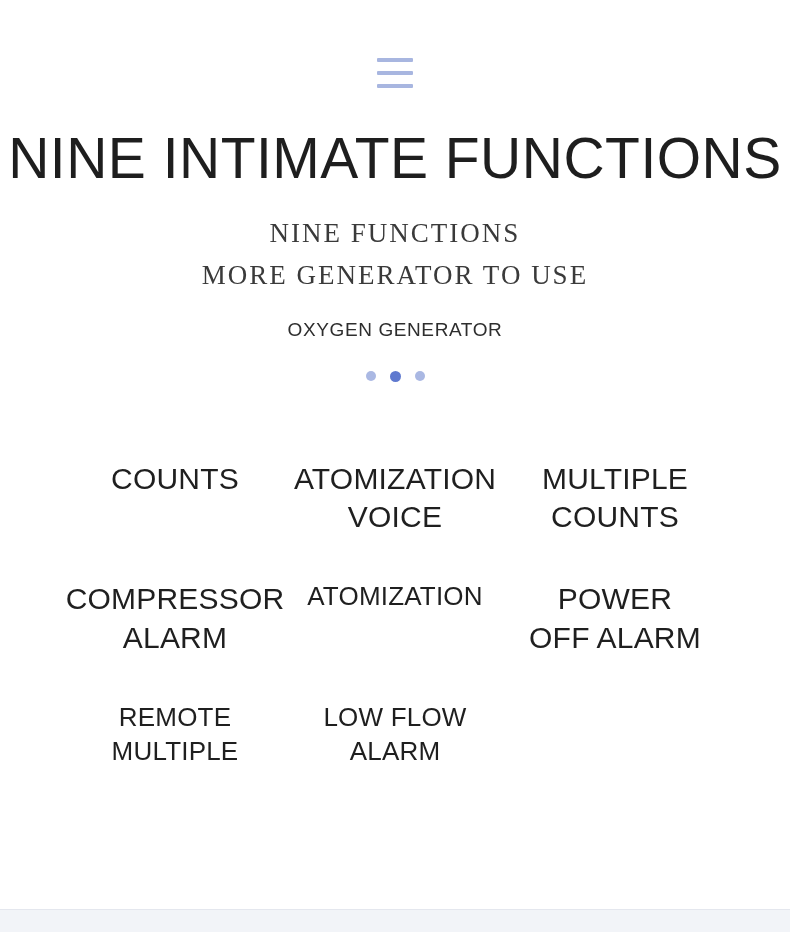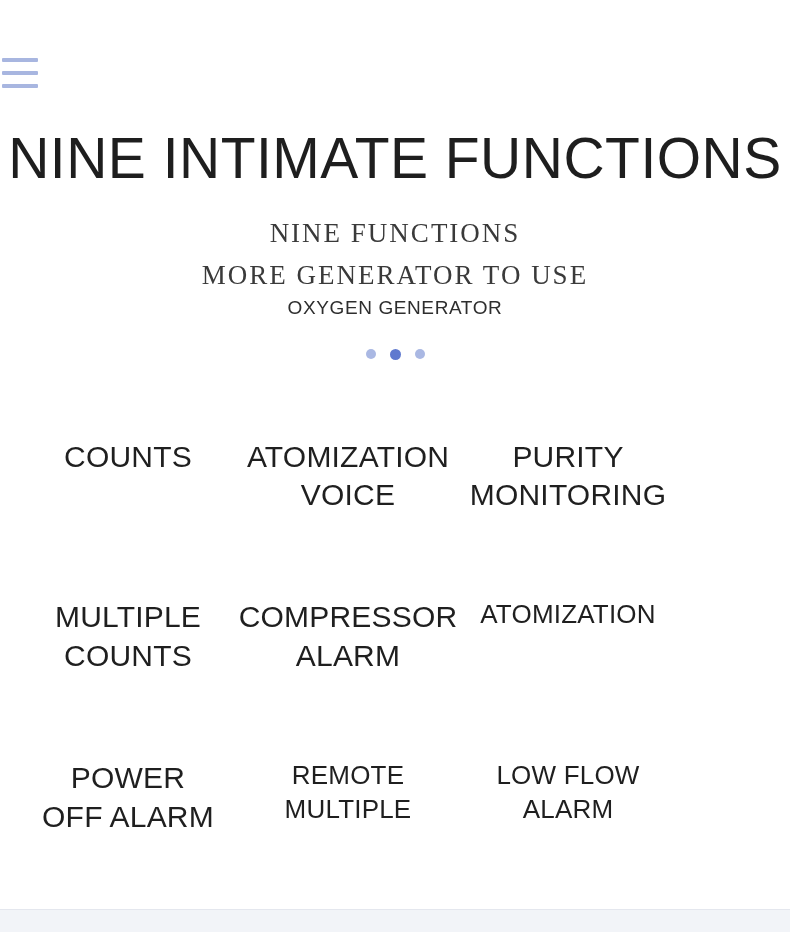--- a/index.html
+++ b/index.html
@@ -15,20 +15,21 @@
     overflow: hidden;
     position: relative;
   }
 
   .page {
     width: 790px;
     height: 932px;
     position: relative;
     display: flex;
     flex-direction: column;
+    align-items: center;
     box-sizing: border-box;
   }
 
   
   .menu-icon {
     margin-top: 58px;
     width: 40px;
     height: 30px;
     display: flex;
     flex-direction: column;
@@ -60,20 +61,21 @@
     text-align: center;
     font-family: "Liberation Serif", serif;
     color: #3a3a3a;
     font-size: 27px;
     line-height: 1.55;
     letter-spacing: 2px;
   }
   .subhead div { white-space: nowrap; }
 
   .product-label {
+    margin-top: 22px;
     font-size: 19px;
     letter-spacing: 0.6px;
     color: #2e2e2e;
     font-family: "Liberation Sans", sans-serif;
     text-align: center;
   }
 
   .dots {
     margin-top: 30px;
     display: flex;
@@ -92,21 +94,21 @@
     width: 11px;
     height: 11px;
   }
 
   .features {
     margin-top: 78px;
     width: 696px;
     display: grid;
     grid-template-columns: repeat(3, 1fr);
     grid-template-rows: repeat(3, auto);
-    row-gap: 84px;
+    row-gap: 44px;
     box-sizing: border-box;
     padding: 0 18px;
   }
   .feature {
     text-align: center;
     font-size: 30px;
     line-height: 1.28;
     color: #1f1f1f;
     font-weight: 400;
     letter-spacing: 0.2px;
@@ -150,22 +152,20 @@
   <div class="dots">
     <div class="dot"></div>
     <div class="dot active"></div>
     <div class="dot"></div>
   </div>
 
   <div class="features">
     <div class="feature">COUNTS</div>
     <div class="feature">ATOMIZATION
 VOICE</div>
-    <div class="feature">PURITY
-MONITORING</div>
     <div class="feature">MULTIPLE
 COUNTS</div>
     <div class="feature">COMPRESSOR
 ALARM</div>
     <div class="feature small">ATOMIZATION</div>
     <div class="feature">POWER
 OFF ALARM</div>
     <div class="feature small">REMOTE
 MULTIPLE</div>
     <div class="feature small">LOW FLOW

